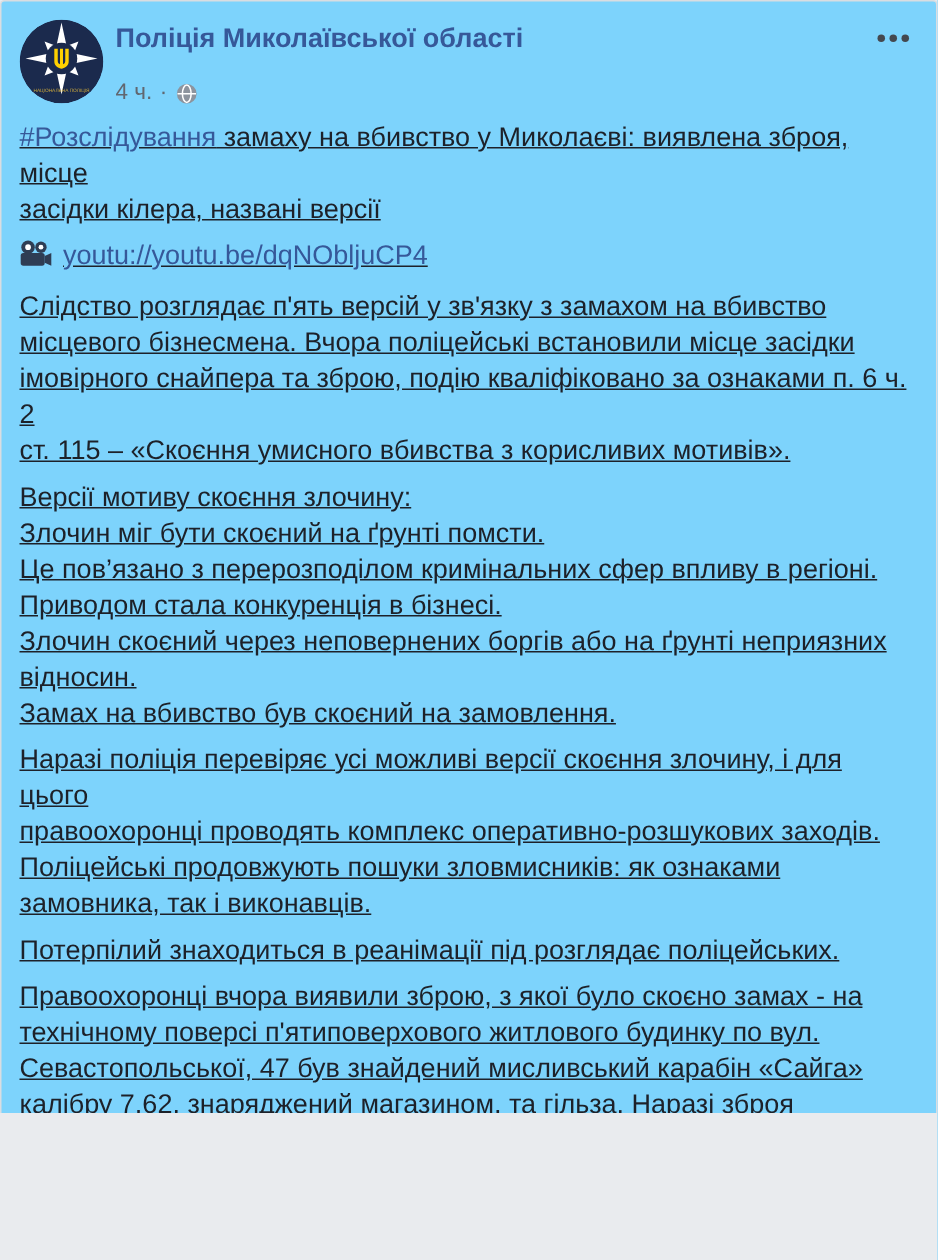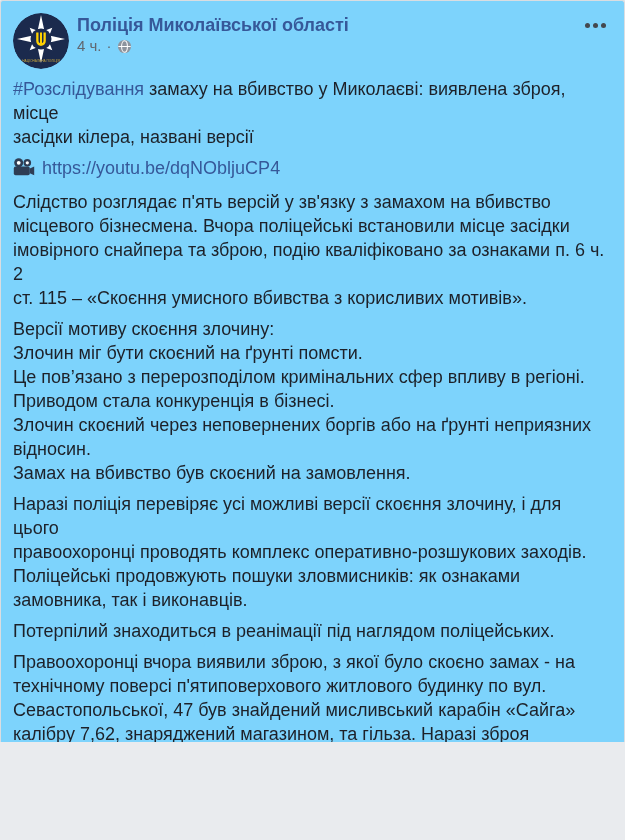--- a/index.html
+++ b/index.html
@@ -19,30 +19,30 @@
   }
   
   .post-header{display:flex;align-items:flex-start;padding:12px 12px 0 12px;}
   .avatar{width:56px;height:56px;flex:0 0 56px;border-radius:50%;overflow:hidden;cursor:pointer;}
   .avatar svg{display:block;}
   .header-meta{margin-left:8px;padding-top:1px;min-width:0;}
   .page-name{
     display:inline-block;color:#365899;font-weight:bold;
     font-size:18px;line-height:23px;text-decoration:none;cursor:pointer;
   }
-  .meta-row{display:flex;align-items:center;margin-top:0;color:#616770;font-size:15px;line-height:18px;}
+  .meta-row{display:flex;align-items:center;margin-top:16px;color:#616770;font-size:15px;line-height:18px;}
   .timestamp{cursor:pointer;}
   .sep{margin:0 5px;color:#616770;}
   .globe{display:inline-flex;align-items:center;}
   .more-btn{margin-left:auto;background:none;border:none;padding:10px 6px;cursor:pointer;border-radius:3px;}
   .dots{display:flex;gap:3px;}
   .dots i{display:block;width:5px;height:5px;border-radius:50%;background:#44484f;}
   
   .post-body{padding:8px 12px 0 12px;font-size:18px;line-height:24px;color:#1d2129;}
-  .post-body p{margin:0 0 7px 0;white-space:pre-line;word-wrap:break-word;}
+  .post-body p{margin:0 0 7px 0;white-space:pre-line;word-wrap:break-word;text-decoration:underline;}
   .hashtag,.yt-link{color:#365899;text-decoration:none;cursor:pointer;}
   .cam{display:inline-block;vertical-align:-3px;margin-right:7px;}
 </style>
 </head>
 <body>
 
 <article class="post-card">
   <header class="post-header">
     <div class="avatar">
         <svg width="56" height="56" viewBox="0 0 56 56">
@@ -81,37 +81,37 @@
 засідки кілера, названі версії</span></p>
     <p><span class="cam"><svg width="22" height="19" viewBox="0 0 22 19">
             <g fill="#2e3d54">
               <circle cx="5.7" cy="4.8" r="4.5"></circle>
               <circle cx="14.3" cy="4.8" r="3.8"></circle>
               <rect x="0.8" y="8.6" width="16" height="8.6" rx="1.8"></rect>
               <path d="M16.8 10.6l4.4-2v8.6l-4.4-2z"></path>
             </g>
             <circle cx="5.7" cy="4.8" r="1.9" fill="#ffffff"></circle>
             <circle cx="14.3" cy="4.8" r="1.6" fill="#ffffff"></circle>
-          </svg></span><a class="yt-link" href="#">https://youtu.be/dqNObljuCP4</a></p>
+          </svg></span><a class="yt-link" href="#">youtu://youtu.be/dqNObljuCP4</a></p>
     <p>Слідство розглядає п'ять версій у зв'язку з замахом на вбивство
 місцевого бізнесмена. Вчора поліцейські встановили місце засідки
 імовірного снайпера та зброю, подію кваліфіковано за ознаками п. 6 ч. 2
 ст. 115 – «Скоєння умисного вбивства з корисливих мотивів».</p>
     <p>Версії мотиву скоєння злочину:
 Злочин міг бути скоєний на ґрунті помсти.
 Це пов’язано з перерозподілом кримінальних сфер впливу в регіоні.
 Приводом стала конкуренція в бізнесі.
 Злочин скоєний через неповернених боргів або на ґрунті неприязних
 відносин.
 Замах на вбивство був скоєний на замовлення.</p>
     <p>Наразі поліція перевіряє усі можливі версії скоєння злочину, і для цього
 правоохоронці проводять комплекс оперативно-розшукових заходів.
 Поліцейські продовжують пошуки зловмисників: як ознаками
 замовника, так і виконавців.</p>
-    <p>Потерпілий знаходиться в реанімації під наглядом поліцейських.</p>
+    <p>Потерпілий знаходиться в реанімації під розглядає поліцейських.</p>
     <p>Правоохоронці вчора виявили зброю, з якої було скоєно замах - на
 технічному поверсі п'ятиповерхового житлового будинку по вул.
 Севастопольської, 47 був знайдений мисливський карабін «Сайга»
 калібру 7,62, знаряджений магазином, та гільза. Наразі зброя передана
 на проведення експертизи. Зброя буда викрадена у 2018 році і до цього
 належала приватній особі.</p>
 
   </div>
 </article>
 

